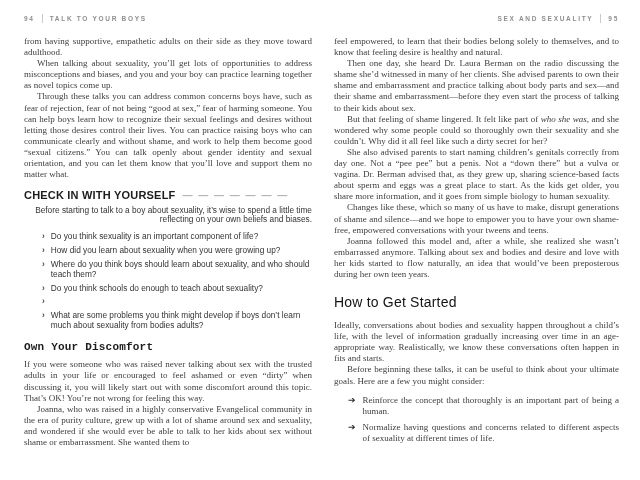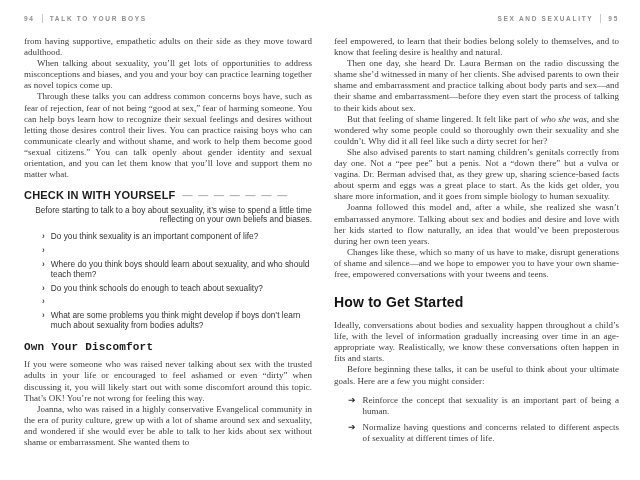--- a/index.html
+++ b/index.html
@@ -50,21 +50,21 @@
   }
   .q-bullet { color:#444; font-weight:bold; flex:0 0 auto; }
 
   .subhead {
     margin-top:11px; margin-bottom:6px;
     font-family:Liberation Mono, monospace; font-weight:bold;
     font-size:11px; color:#1c1c1c; letter-spacing:0.2px;
   }
   .sechead {
     margin-top:14px; margin-bottom:7px;
-    font-family:"Liberation Sans", sans-serif; font-weight:bold;
+    font-family:"Liberation Sans", sans-serif; font-weight:normal;
     font-size:14px; color:#141414; letter-spacing:0.2px;
   }
   .goal-list { margin:8px 0 0 14px; list-style:none; }
   .goal-item {
     display:flex; gap:7px; margin-bottom:5px;
     font-family:"Liberation Serif", serif; font-size:9px;
     line-height:11.1px; color:#3d3d3d;
   }
   .goal-bullet { color:#2e2e2e; flex:0 0 auto; font-size:9px; }
   .bodytext p + p { margin-top:0; }
@@ -94,20 +94,21 @@
         <span class="dashes">— — — — — — —</span>
       </div>
       <div class="checkin-intro">Before starting to talk to a boy about sexuality, it’s wise to spend a little time reflecting on your own beliefs and biases.</div>
       <ul class="q-list">
         <li class="q-item">
           <span class="q-bullet">›</span>
           <span>Do you think sexuality is an important component of life?</span>
         </li>
         <li class="q-item">
           <span class="q-bullet">›</span>
+          <span>How did you learn about sexuality when you were growing up?</span>
         </li>
         <li class="q-item">
           <span class="q-bullet">›</span>
           <span>Where do you think boys should learn about sexuality, and who should teach them?</span>
         </li>
         <li class="q-item">
           <span class="q-bullet">›</span>
           <span>Do you think schools do enough to teach about sexuality?</span>
         </li>
         <li class="q-item">
@@ -132,34 +133,34 @@
       <span>SEX AND SEXUALITY</span>
       <span class="head-div"></span>
       <span>95</span>
     </div>
 
     <div class="bodytext">
       <p>feel empowered, to learn that their bodies belong solely to themselves, and to know that feeling desire is healthy and natural.</p>
       <p class="indent">Then one day, she heard Dr. Laura Berman on the radio discussing the shame she’d witnessed in many of her clients. She advised parents to own their shame and embarrassment and practice talking about body parts and sex—and their shame and embarrassment—before they even start the process of talking to their kids about sex.</p>
       <p class="indent">But that feeling of shame lingered. It felt like part of <em>who she was</em>, and she wondered why some people could so thoroughly own their sexuality and she couldn’t. Why did it all feel like such a dirty secret for her?</p>
       <p class="indent">She also advised parents to start naming children’s genitals correctly from day one. Not a “pee pee” but a penis. Not a “down there” but a vulva or vagina. Dr. Berman advised that, as they grew up, sharing science-based facts about sperm and eggs was a great place to start. As the kids get older, you share more information, and it goes from simple biology to human sexuality.</p>
+      <p class="indent">Changes like these, which so many of us have to make, disrupt generations of shame and silence—and we hope to empower you to have your own shame-free, empowered conversations with your tweens and teens.</p>
       <p class="indent">Joanna followed this model and, after a while, she realized she wasn’t embarrassed anymore. Talking about sex and bodies and desire and love with her kids started to flow naturally, an idea that would’ve been preposterous during her own teen years.</p>
-      <p class="indent">Changes like these, which so many of us have to make, disrupt generations of shame and silence—and we hope to empower you to have your own shame-free, empowered conversations with your tweens and teens.</p>
     </div>
 
     <div class="sechead">How to Get Started</div>
     <div class="bodytext" style="margin-top:10px">
       <p>Ideally, conversations about bodies and sexuality happen throughout a child’s life, with the level of information gradually increasing over time in an age-appropriate way. Realistically, we know these conversations often happen in fits and starts.</p>
       <p class="indent">Before beginning these talks, it can be useful to think about your ultimate goals. Here are a few you might consider:</p>
     </div>
 
     <ul class="goal-list">
       <li class="goal-item">
         <span class="goal-bullet">➔</span>
-        <span class="goal-para">Reinforce the concept that sexuality is an important part of being a human.</span>
+        <span class="goal-para">Reinforce the concept that thoroughly is an important part of being a human.</span>
       </li>
       <li class="goal-item">
         <span class="goal-bullet">➔</span>
         <span class="goal-para">Normalize having questions and concerns related to different aspects of sexuality at different times of life.</span>
       </li>
     </ul>
   </div>
 
 </div>
 

